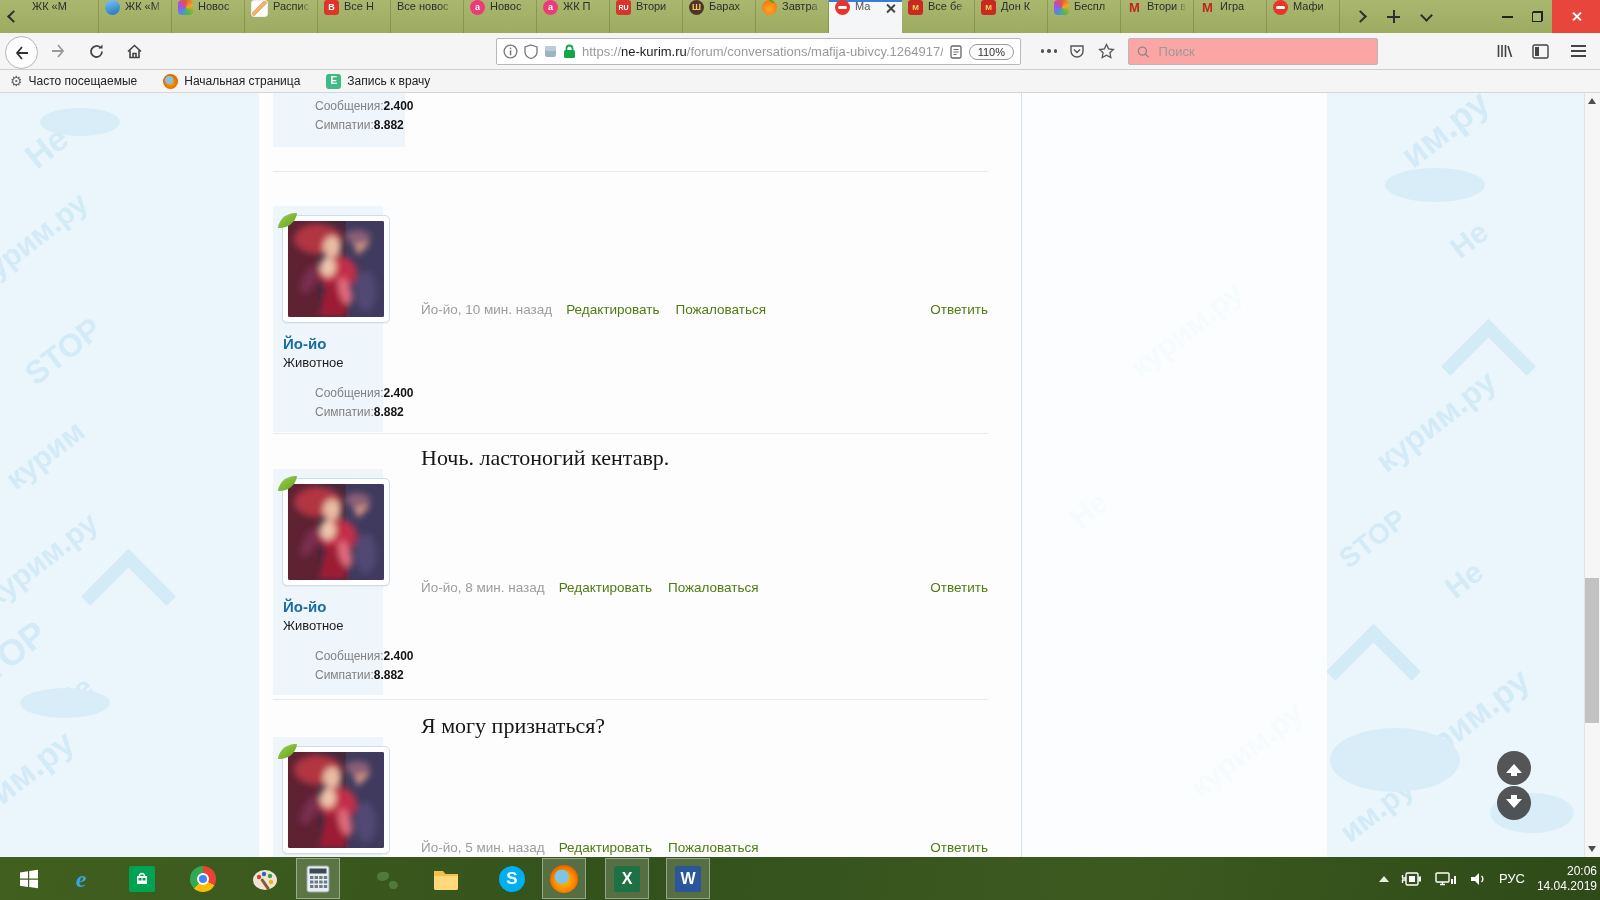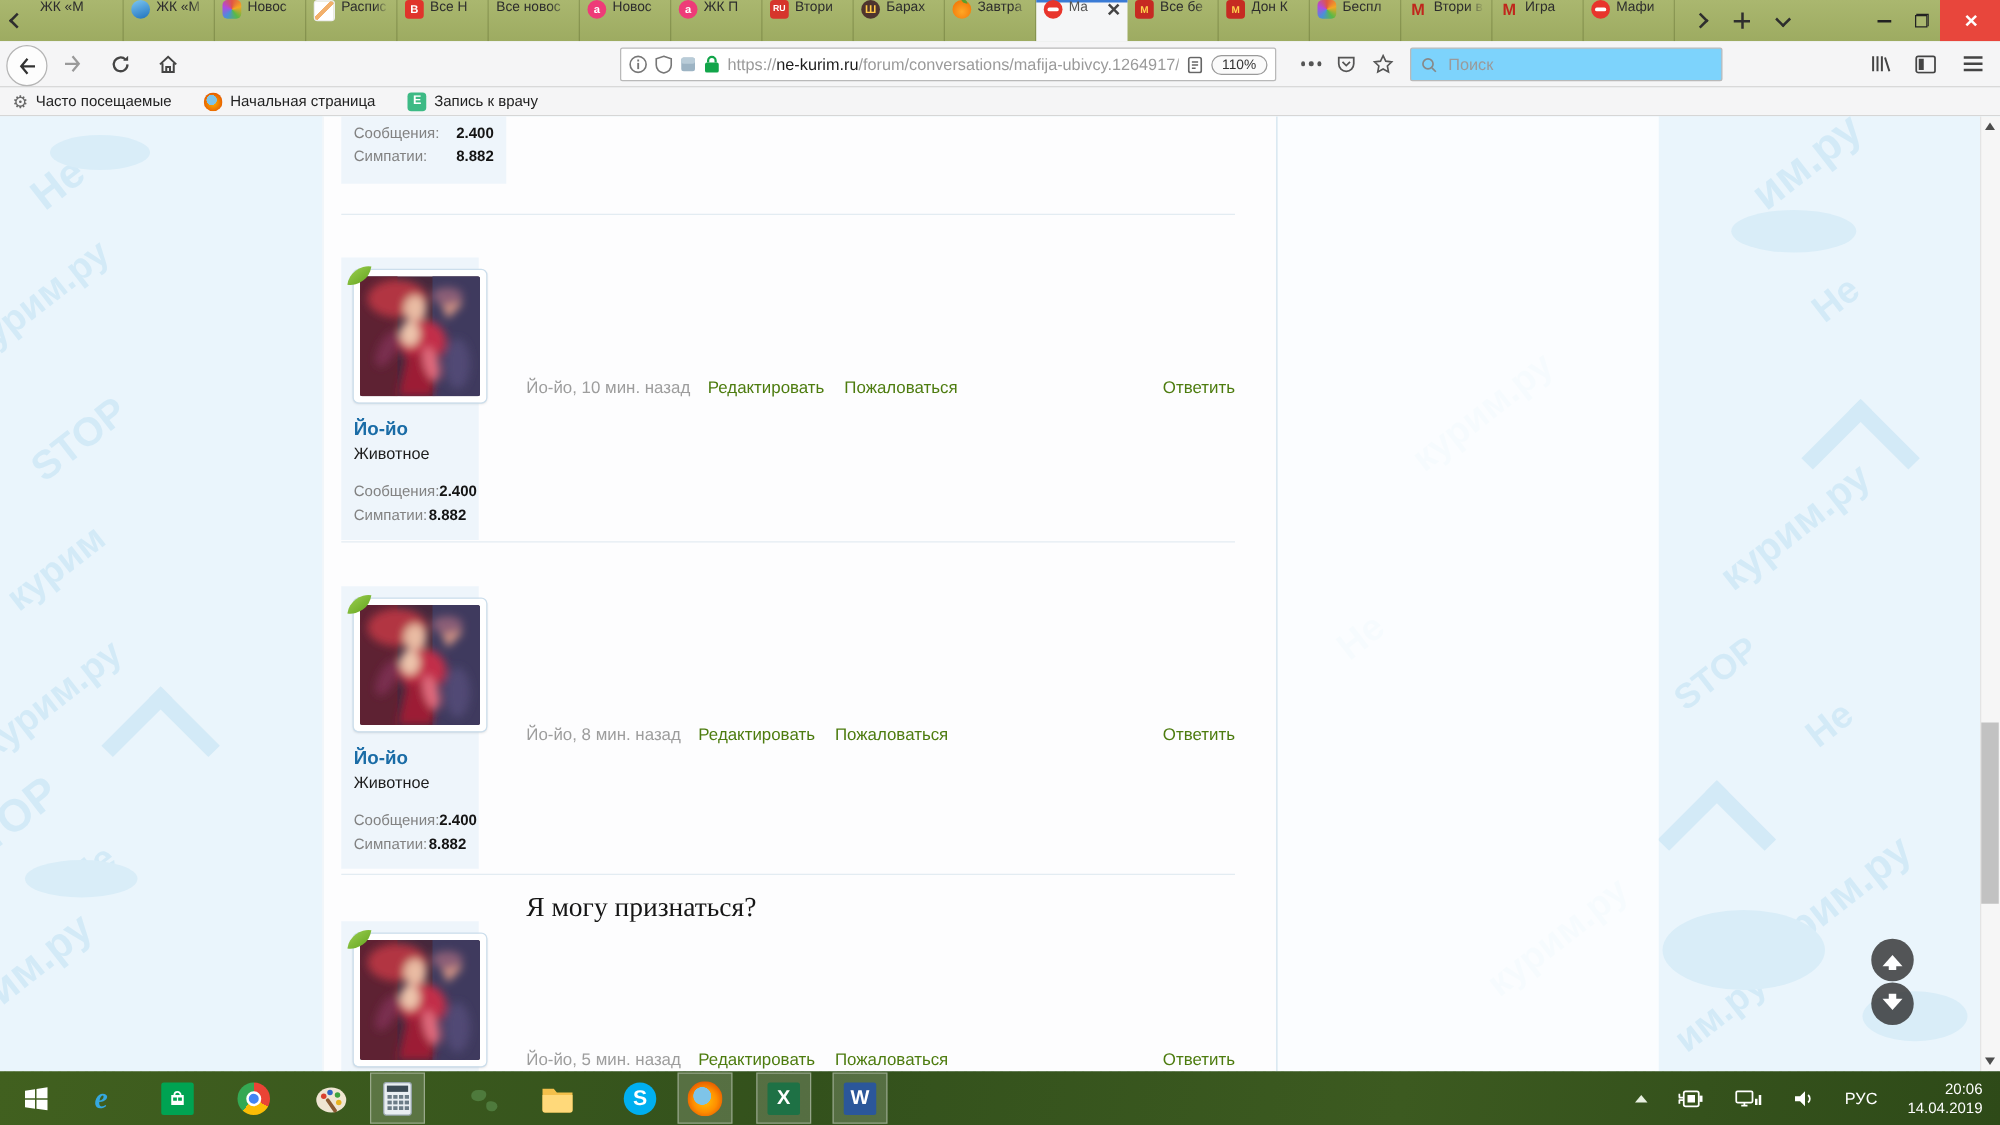--- a/index.html
+++ b/index.html
@@ -54,21 +54,21 @@
   
   #navbar{position:absolute;left:0;top:33px;width:1600px;height:37px;background:#f5f5f6;border-bottom:1px solid #cfcfcf;box-sizing:border-box;}
   .nbtn{position:absolute;top:4px;width:28px;height:28px;display:flex;align-items:center;justify-content:center;}
   #backbtn{left:5px;width:31px;height:31px;top:3px;border:1px solid #b5b5b5;border-radius:50%;background:#fdfdfd;}
   svg.ic{display:block;}
   #urlbar{position:absolute;left:496px;top:5px;width:525px;height:27px;background:#fff;border:1px solid #b9b9b9;
     border-radius:2px;display:flex;align-items:center;padding:0 6px;box-sizing:border-box;gap:6px;}
   #urltext{font-size:13px;color:#9a9a9a;white-space:nowrap;overflow:hidden;flex:1;}
   #urltext .dom{color:#1c1c1c;}
   #zoompill{border:1px solid #9a9a9a;border-radius:10px;font-size:11px;color:#333;padding:1px 8px;background:#fafafa;flex:none;}
-  #searchbox{position:absolute;left:1128px;top:5px;width:250px;height:27px;background:#7dd3fc;border:1px solid #b9b9b9;border-radius:2px;
+  #searchbox{position:absolute;left:1128px;top:5px;width:250px;height:27px;background:#fca5a5;border:1px solid #b9b9b9;border-radius:2px;
     display:flex;align-items:center;padding:0 8px;box-sizing:border-box;gap:7px;}
   #searchbox input{border:none;outline:none;font-size:13px;color:#444;width:100%;background:transparent;font-family:"Liberation Sans",sans-serif;}
   #searchbox input::placeholder{color:#9a9a9a;}
   .dots{display:flex;gap:3px;}
   .dots i{width:3.5px;height:3.5px;border-radius:50%;background:#555;}
   .hamb{display:flex;flex-direction:column;gap:3px;}
   .hamb i{width:15px;height:2px;background:#444;}
   
   #bookmarksbar{position:absolute;left:0;top:70px;width:1600px;height:23px;background:#f5f5f6;border-bottom:1px solid #d6d6d6;
     box-sizing:border-box;display:flex;align-items:center;gap:26px;padding-left:10px;}
@@ -83,21 +83,21 @@
   #page{position:absolute;left:0;top:93px;width:1600px;height:764px;overflow:hidden;background:#eaf5fc;}
   #wm{position:absolute;inset:0;}
   .wmt{position:absolute;color:#d3eaf7;font-weight:700;white-space:nowrap;font-family:"Liberation Sans",sans-serif;}
   .roof{position:absolute;width:54px;height:54px;border-top:13px solid #d3eaf7;border-right:13px solid #d3eaf7;transform:rotate(-45deg);}
   .cloud{position:absolute;background:#d9edf8;border-radius:50%;}
   #panel{position:absolute;left:258px;top:0;width:763px;height:764px;background:#fdfdfe;border-left:1px solid #eef4f8;}
   #panel2{position:absolute;left:1021px;top:0;width:305px;height:764px;background:rgba(255,255,255,.8);border-left:1px solid #cfe2ee;}
   .sep{position:absolute;left:15px;width:715px;height:1px;background:#e3ecf2;}
   
   .statrow{display:flex;justify-content:space-between;font-size:12px;line-height:19px;}
-  .statrow .sl{color:#828282;} .statrow .sv{color:#141414;font-weight:700;}
+  .statrow .sl{color:#828282;margin-left:32px;} .statrow .sv{color:#141414;font-weight:700;}
   #partialstats{position:absolute;left:15px;top:0;width:132px;box-sizing:border-box;background:#eef5fb;padding:4px 10px 12px;}
   .post{position:absolute;left:15px;width:715px;}
   .side{position:absolute;left:0;top:24px;width:110px;box-sizing:border-box;background:#eef5fb;padding:10px 10px 10px;}
   .avwrap{position:relative;width:96px;height:96px;border:5px solid #fff;outline:1px solid #ccdeec;border-radius:4px;margin:0 auto;
     box-shadow:0 1px 2px rgba(0,0,0,.12);}
   .avwrap svg{display:block;border-radius:2px;}
   .leaf{position:absolute;left:-9px;top:-9px;width:17px;height:17px;background:linear-gradient(135deg,#9ed153,#61a21c);
     border-radius:100% 0 100% 0;transform:rotate(8deg);}
   .uname{display:block;margin-top:13px;font-size:15px;font-weight:700;color:#1a6ca6;text-decoration:none;}
   .urole{margin-top:3px;font-size:13px;color:#1d1d1d;}
@@ -136,21 +136,21 @@
   .ic-globe i{position:absolute;left:3px;top:6px;width:12px;height:9px;background:#4e7a3c;border-radius:50% 40% 60% 50%;}
   .ic-globe em{position:absolute;right:2px;bottom:3px;width:9px;height:8px;background:#4e7a3c;border-radius:40% 60% 50% 50%;}
   .ic-sky{width:26px;height:26px;border-radius:50%;background:#00aff0;color:#fff;display:flex;align-items:center;justify-content:center;
     font:700 17px/1 "Liberation Sans",sans-serif;}
   .ic-x{width:26px;height:26px;background:#1e7145;color:#fff;display:flex;align-items:center;justify-content:center;
     font:700 16px/1 "Liberation Sans",sans-serif;border-radius:2px;}
   .ic-w{width:26px;height:26px;background:#2b579a;color:#fff;display:flex;align-items:center;justify-content:center;
     font:700 16px/1 "Liberation Sans",sans-serif;border-radius:2px;}
   .ic-ie{color:#35a8e0;font:italic 700 24px/1 "Liberation Serif",serif;position:relative;}
   .ic-store{width:26px;height:26px;background:#00a352;border-radius:2px;display:flex;align-items:center;justify-content:center;}
-  #tray{position:absolute;right:0;top:857px;height:43px;display:flex;align-items:center;gap:24px;color:#fff;padding-right:14px;}
+  #tray{position:absolute;right:0;top:857px;height:43px;display:flex;align-items:center;gap:12px;color:#fff;padding-right:3px;}
   .trayup{width:0;height:0;border-left:5px solid transparent;border-right:5px solid transparent;border-bottom:6px solid #e8f0e0;}
   #clock{font-size:12px;line-height:15px;text-align:right;}
 </style>
 </head>
 <body>
 
 <div id="screen">
 
   <div id="tabbar">
     <div class="tabscroll">
@@ -494,20 +494,21 @@
                   <span class="sl">Сообщения:</span>
                   <span class="sv">2.400</span>
                 </div>
                 <div class="statrow">
                   <span class="sl">Симпатии:</span>
                   <span class="sv">8.882</span>
                 </div>
               </div>
             </aside>
             <div class="pmain">
+              <h2 class="ptitle">Ночь. ластоногий кентавр.</h2>
               <div class="meta" style="top: 123px; margin-top: 12px;">
                 <span class="byline">Йо-йо, 8 мин. назад</span>
                 <a>Редактировать</a>
                 <a>Пожаловаться</a>
                 <a class="reply">Ответить</a>
               </div>
             </div>
           </article>
           <article class="post" style="top: 620px; height: 251px;">
             <aside class="side">

